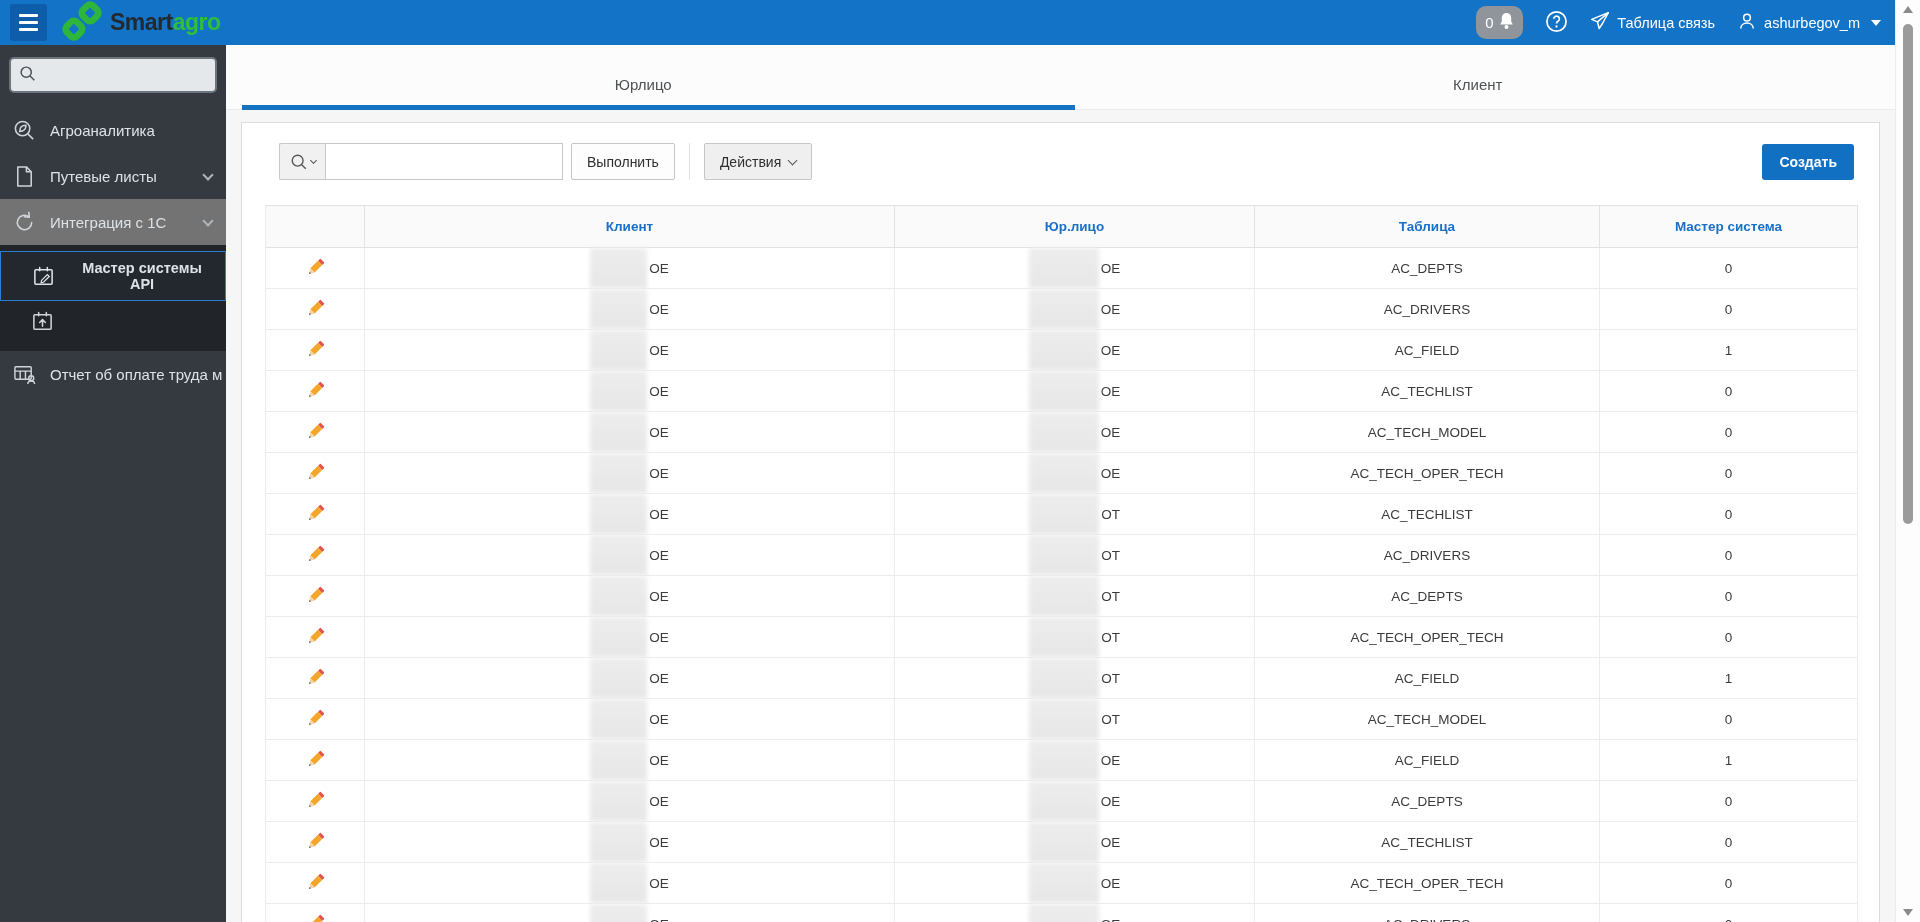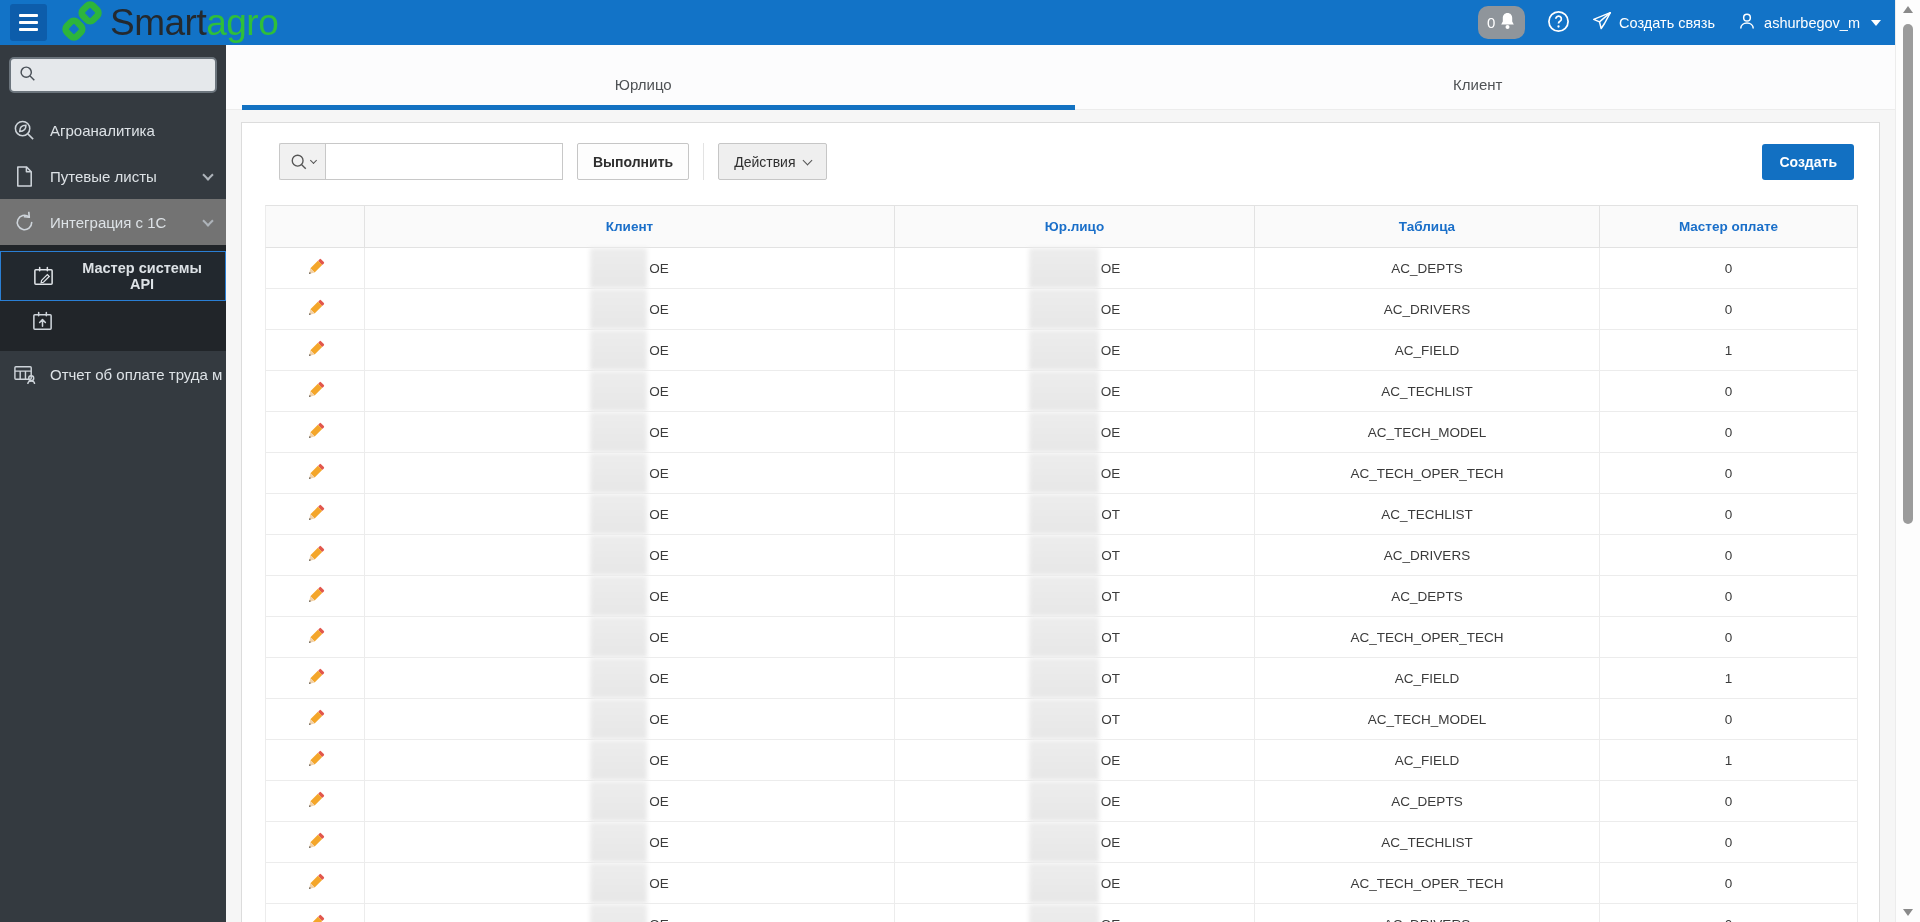--- a/index.html
+++ b/index.html
@@ -3,21 +3,21 @@
 <meta charset="utf-8">
 <style>
   * { margin:0; padding:0; box-sizing:border-box; }
   html,body { width:1920px; height:922px; overflow:hidden; font-family:"Liberation Sans", sans-serif; background:#f6f6f6; position:relative; }
 
   
   .topbar { position:absolute; left:0; top:0; right:25px; height:45px; background:#1273c7; display:flex; align-items:center; padding:0 14px 0 10px; z-index:5; }
   .burger { width:37px; height:37px; background:#0d5dab; border:none; border-radius:3px; display:flex; flex-direction:column; justify-content:center; align-items:center; gap:4px; cursor:pointer; }
   .burger span { display:block; width:19px; height:3px; background:#fff; border-radius:1px; }
   .brand { display:flex; align-items:center; margin-left:14px; gap:7px; cursor:pointer; }
-  .brand-text { font-size:37px; font-weight:normal; letter-spacing:-0.5px; }
+  .brand-text { font-size:23px; font-weight:bold; letter-spacing:-0.5px; }
   .brand-text .smart { color:#24292e; }
   .brand-text .agro { color:#2fbf3a; }
   .topbar-right { margin-left:auto; display:flex; align-items:center; gap:22px; color:#fff; font-size:14.5px; }
   .bell-badge { background:#8f959b; border-radius:10px; height:33px; min-width:47px; display:flex; align-items:center; justify-content:center; gap:4px; padding:0 8px; color:#fff; font-size:15px; cursor:pointer; }
   .icon-btn { display:flex; align-items:center; gap:7px; cursor:pointer; color:#fff; }
   .caret-down { display:inline-block; width:0; height:0; border-left:5px solid transparent; border-right:5px solid transparent; border-top:6px solid #fff; margin-left:4px; }
 
   
   .vscroll { position:absolute; top:0; right:0; width:25px; height:922px; background:#fdfdfd; border-left:1px solid #ececec; z-index:10; }
   .vscroll .arr-up { position:absolute; top:6px; left:7px; width:0; height:0; border-left:5px solid transparent; border-right:5px solid transparent; border-bottom:7px solid #8a8a8a; cursor:pointer; }
@@ -41,21 +41,21 @@
   .main { position:absolute; left:226px; top:45px; right:25px; bottom:0; }
   .tabs { position:absolute; left:0; top:0; width:100%; height:65px; background:#fcfcfd; border-bottom:1px solid #ececec; display:flex; }
   .tab { width:50%; display:flex; align-items:flex-end; justify-content:center; padding-bottom:16px; font-size:15px; color:#4f5255; cursor:pointer; position:relative; }
   .tab.active::after { content:""; position:absolute; left:16px; right:-14px; bottom:-1px; height:5px; background:#1372c2; }
 
   .card { position:absolute; left:15px; top:77px; width:1639px; height:900px; background:#fff; border:1px solid #dcdcdc; }
   .toolbar { display:flex; align-items:center; padding:20px 25px 0 37px; height:57px; }
   .srch-btn { width:46px; height:37px; background:#f1f1f1; border:1px solid #c8c8c8; border-right:none; border-radius:2px 0 0 2px; display:flex; align-items:center; justify-content:center; gap:3px; cursor:pointer; }
   .srch-input { width:238px; height:37px; border:1px solid #c8c8c8; font-size:14px; padding:0 8px; outline:none; font-family:"Liberation Sans", sans-serif; }
   .btn { height:37px; padding:0 15px; font-size:14px; border:1px solid #c6c6c6; background:#fdfdfd; cursor:pointer; font-family:"Liberation Sans", sans-serif; color:#2f2f2f; border-radius:2px; }
-  .btn.bold { font-weight:bold; margin-left:14px; }
+  .btn.bold { font-weight:normal; margin-left:8px; }
   .tb-sep { width:1px; height:37px; background:#e3e3e3; margin:0 14px; }
   .btn.gray { background:#efefef; display:flex; align-items:center; gap:8px; }
   .btn-chev { display:inline-block; width:7px; height:7px; border-right:1.6px solid #555; border-bottom:1.6px solid #555; transform:rotate(45deg); margin-top:-3px; }
   .btn-create { margin-left:auto; height:36px; padding:0 17px; background:#1270c2; color:#fff; font-weight:bold; font-size:14px; border:none; border-radius:3px; cursor:pointer; font-family:"Liberation Sans", sans-serif; }
 
   
   .grid { margin:25px 23px 0 23px; font-size:13.5px; color:#3b3b3b; }
   .trow { display:grid; grid-template-columns:100px 530px 360px 345px 258px; }
   .trow > div { border-bottom:1px solid #ececec; border-right:1px solid #ececec; height:41px; display:flex; align-items:center; justify-content:center; background:#fff; position:relative; }
   .trow > div:first-child { border-left:1px solid #ececec; }
@@ -106,21 +106,21 @@
         </svg>
       </span>
     </div>
     <div class="icon-btn">
       <span>
         <svg width="20" height="20" viewBox="0 0 24 24" fill="none" stroke="#fff" stroke-width="1.8" stroke-linejoin="round">
           <path d="M22 2 L2 10 L9 13 L11 21 L15 15 L22 2 Z"></path>
           <path d="M9 13 L22 2"></path>
         </svg>
       </span>
-      <span>Создать связь</span>
+      <span>Таблица связь</span>
     </div>
     <div class="icon-btn">
       <span>
         <svg width="20" height="20" viewBox="0 0 24 24" fill="none" stroke="#fff" stroke-width="1.8">
           <circle cx="12" cy="8" r="4"></circle>
           <path d="M4.5 21 c0-4.1 3.4-6.5 7.5-6.5 s7.5 2.4 7.5 6.5"></path>
         </svg>
       </span>
       <span>ashurbegov_m</span>
       <span class="caret-down"></span>
@@ -236,21 +236,21 @@
       </button>
       <button class="btn-create">Создать</button>
     </div>
 
     <div class="grid">
       <div class="trow thead">
         <div></div>
         <div>Клиент</div>
         <div>Юр.лицо</div>
         <div>Таблица</div>
-        <div>Мастер оплате</div>
+        <div>Мастер система</div>
       </div>
       <div>
           <div class="trow">
     <div>
       <button class="pencil-btn">
         <svg width="22" height="22" viewBox="0 0 22 22">
           <g transform="rotate(45 11 11)">
             <rect x="8" y="0.5" width="6" height="3.4" rx="1" fill="#e2574c"></rect>
             <rect x="8" y="3.9" width="6" height="10.6" fill="#f4a62a"></rect>
             <path d="M8 14.5 L14 14.5 L11 19.5 Z" fill="#f2d1a6"></path>

